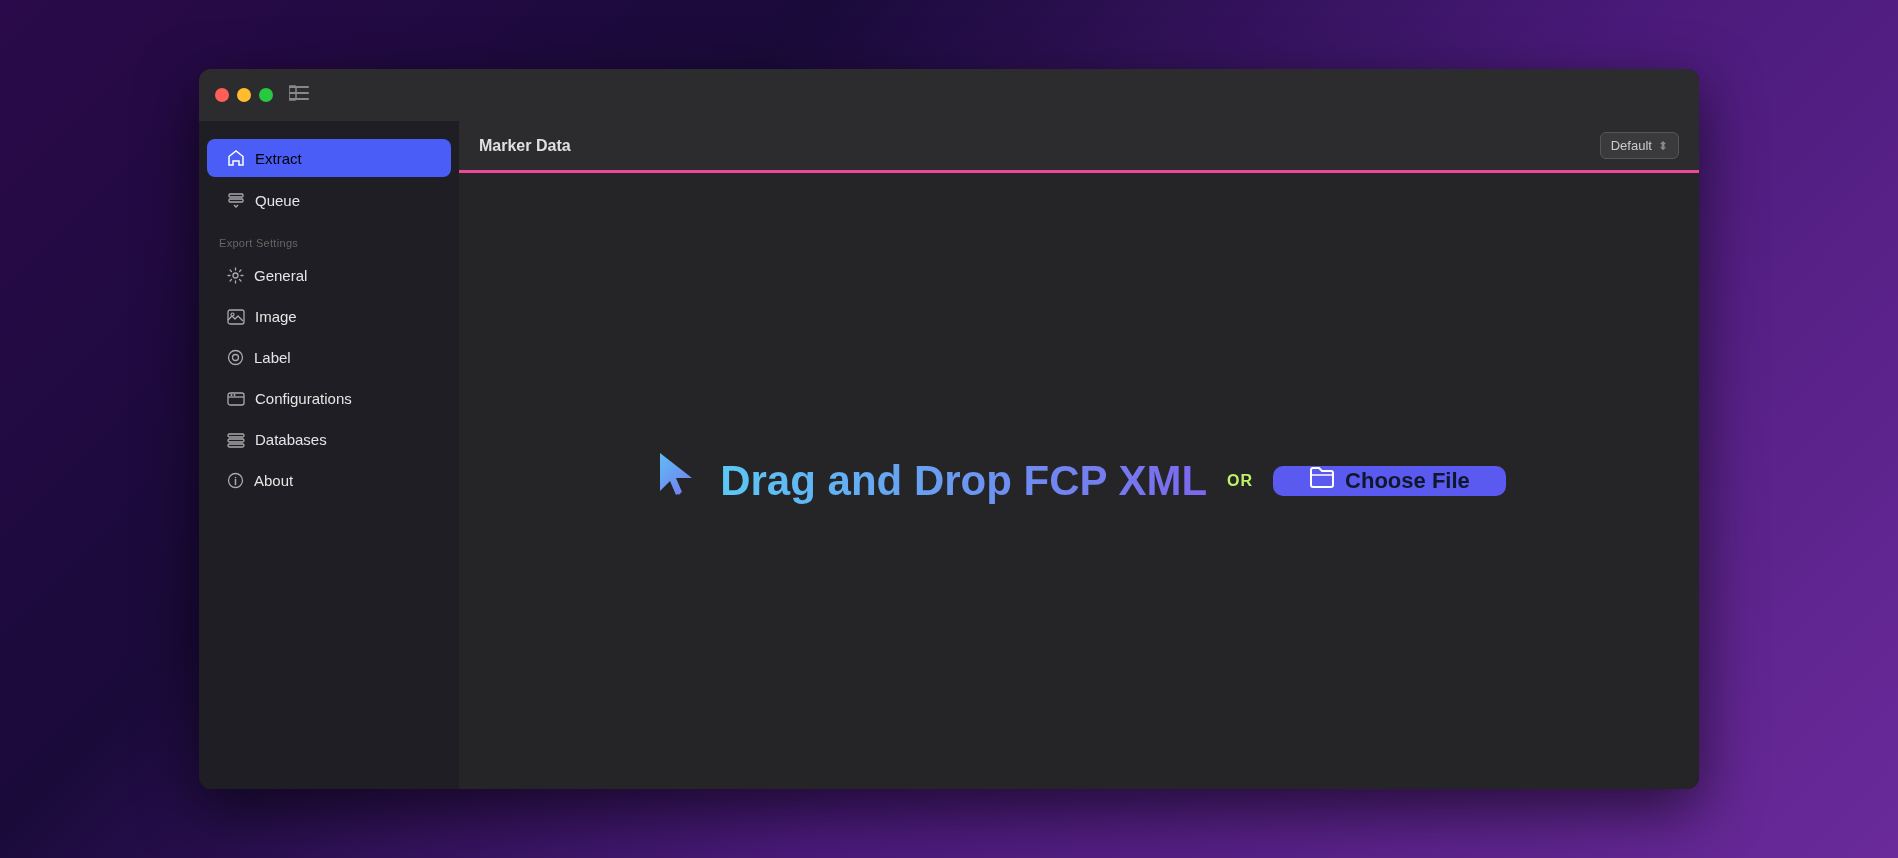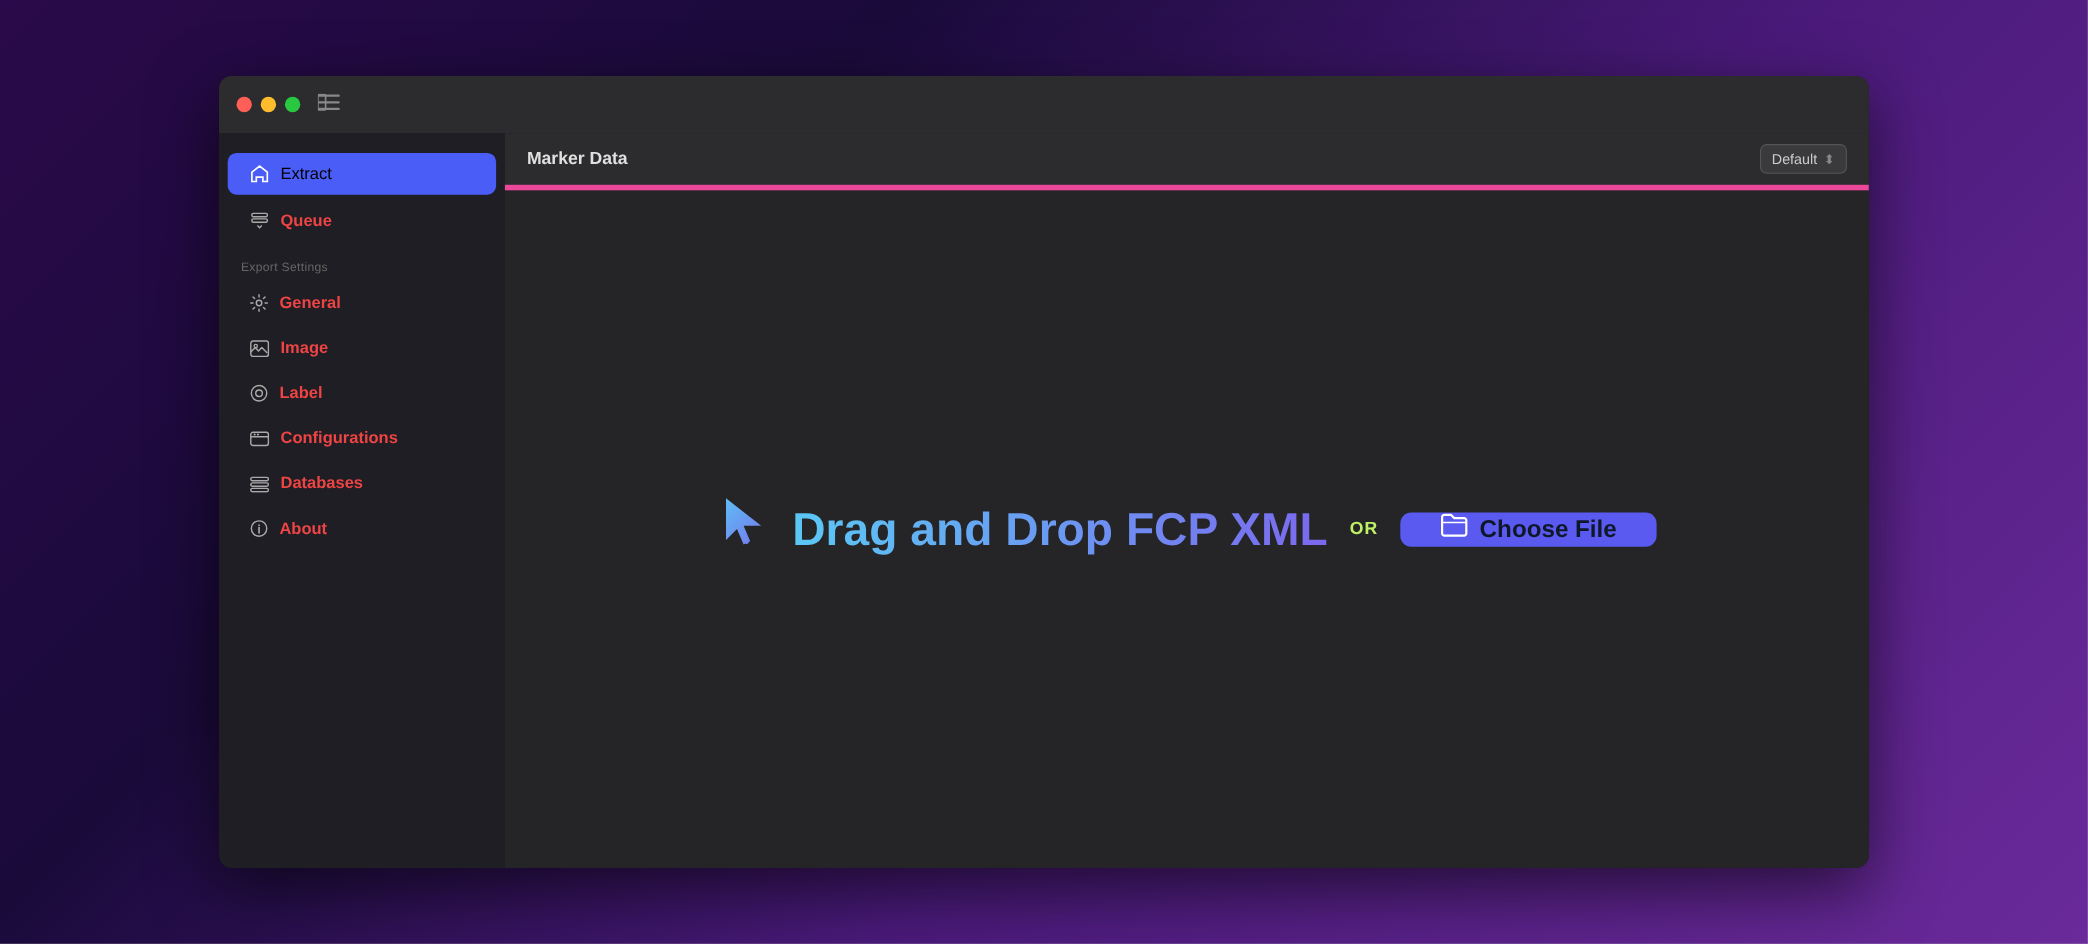--- a/index.html
+++ b/index.html
@@ -83,23 +83,23 @@
     }
 
     .sidebar-item {
       display: flex;
       align-items: center;
       gap: 10px;
       padding: 10px 20px;
       cursor: pointer;
       border-radius: 8px;
       margin: 2px 8px;
-      color: #ef4444;
+      color: #e5e5e5;
       font-size: 15px;
-      font-weight: 700;
+      font-weight: 400;
     }
 
     .sidebar-item.active {
       background: #4a5ef7;
       color: #000000;
       font-weight: 500;
     }
 
     .sidebar-item .icon {
       font-size: 17px;
@@ -124,21 +124,21 @@
       flex-direction: column;
     }
 
     
     .panel-header {
       height: 52px;
       background: #2c2c2e;
       display: flex;
       align-items: center;
       padding: 0 20px;
-      border-bottom: 5px solid #ec4899;
+      border-bottom: 3px solid #ec4899;
     }
 
     .panel-title {
       font-size: 16px;
       font-weight: 600;
       color: #e0e0e0;
       flex: 1;
     }
 
     .default-dropdown {

